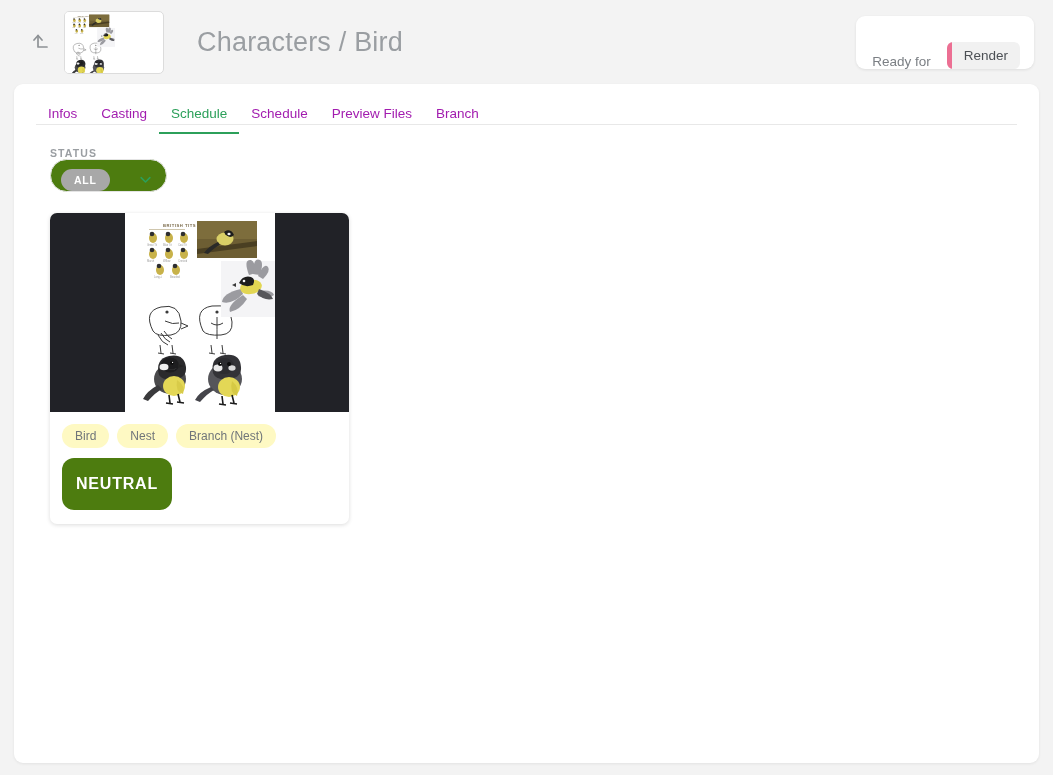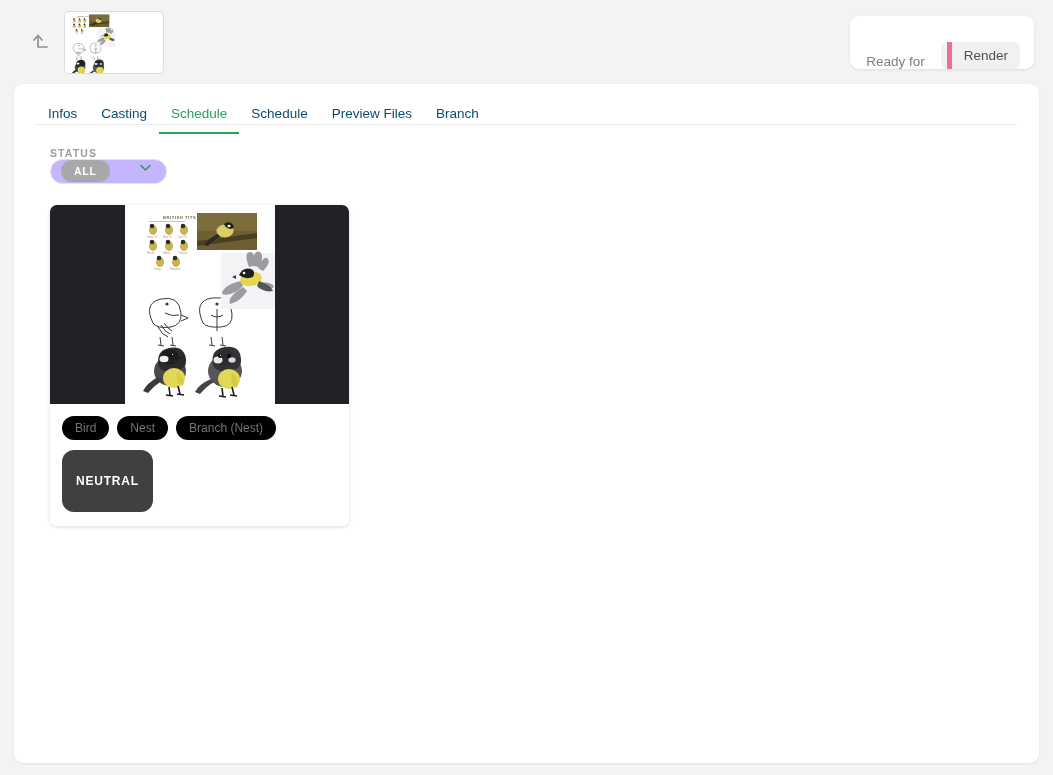--- a/index.html
+++ b/index.html
@@ -77,21 +77,20 @@
     margin-right: 16px;
     white-space: nowrap;
   }
   .status-chip .st-value-wrap {
     display: flex;
     align-items: stretch;
     background: #f1f1f1;
     height: 27px;
     border-radius: 6px;
     overflow: hidden;
-    padding-left: 6px;
   }
   .status-chip .st-bar { width: 5px; background: #ec6f93; flex: none; }
   .status-chip .st-value {
     font-size: 13.5px;
     color: #4c5055;
     padding: 0 12px;
     display: flex;
     align-items: center;
     white-space: nowrap;
   }
@@ -113,47 +112,47 @@
     position: relative;
     margin: 0 22px;
     height: 41px;
     display: flex;
     align-items: flex-start;
     border-bottom: 1px solid #e8e8e8;
     padding-top: 22px;
   }
   .tab {
     font-size: 13.5px;
-    color: #0c4a6e;
+    color: #a21caf;
     padding: 0 12px 11px 12px;
     cursor: pointer;
     white-space: nowrap;
     border-bottom: 2px solid transparent;
     background: none;
     border-left: none; border-right: none; border-top: none;
     font-family: inherit;
   }
   .tab.active { color: #2ca05a; border-bottom-color: #2ca05a; }
 
   .filter-block { padding: 22px 0 0 36px; }
   .filter-label {
     font-size: 10.5px;
     letter-spacing: 1.1px;
     color: #9a9ea2;
     font-weight: 700;
     margin-bottom: 0;
   }
   .select {
     width: 117px;
-    height: 25px;
+    height: 33px;
     border: 1px solid #e4e4e4;
     border-radius: 21px;
-    background: #c4b5fd;
-    display: flex;
-    align-items: flex-start;
+    background: #4d7c0f;
+    display: flex;
+    align-items: flex-end;
     justify-content: space-between;
     padding: 0 13px 0 10px;
     cursor: pointer;
   }
   .pill-all {
     background: #a8a8a8;
     color: #ffffff;
     font-size: 10.5px;
     font-weight: 700;
     letter-spacing: .7px;
@@ -177,36 +176,36 @@
     height: 199px;
     background: #212227;
     display: flex;
     align-items: center;
     justify-content: center;
     overflow: hidden;
   }
   .card-body { padding: 12px 0 14px 12px; }
   .tag-row { display: flex; flex-wrap: wrap; gap: 8px; margin-bottom: 10px; }
   .tag {
-    background: #000000;
+    background: #fef9c3;
     color: #70757a;
     font-size: 12px;
     border-radius: 12px;
     padding: 5px 13px;
     white-space: nowrap;
   }
   .state-pill {
     display: inline-block;
-    background: #404040;
+    background: #4d7c0f;
     color: #ffffff;
-    font-size: 12px;
+    font-size: 16px;
     font-weight: 700;
     letter-spacing: .8px;
     border-radius: 12px;
-    padding: 24px 14px;
+    padding: 17px 14px;
   }
 
   
   .mb {
     width: 150px;
     height: 199px;
     background: #ffffff;
     position: relative;
     flex: none;
   }
@@ -340,20 +339,21 @@
           <circle cx="104" cy="151" r="2" fill="#0c0c0c"></circle>
           <circle cx="95.6" cy="150.4" r=".6" fill="#fff"></circle>
           <path d="M86 174 q-12 5 -16 13 l5 2 q8 -9 14 -12 Z" fill="#44444a"></path>
           <path d="M97 183 l1 8 M107 182 l2 8" stroke="#1b1b1b" stroke-width="1.6"></path>
           <path d="M94 191 l7 1 M105 190 l7 1" stroke="#1b1b1b" stroke-width="1.6"></path>
         </g>
       </svg>
     </div>
   </div>
 
+  <div class="page-title">Characters / Bird</div>
 
   <div class="status-chip">
     <span class="st-label">Ready for</span>
     <span class="st-value-wrap">
       <span class="st-bar"></span>
       <span class="st-value">Render</span>
     </span>
   </div>
 </div>
 

